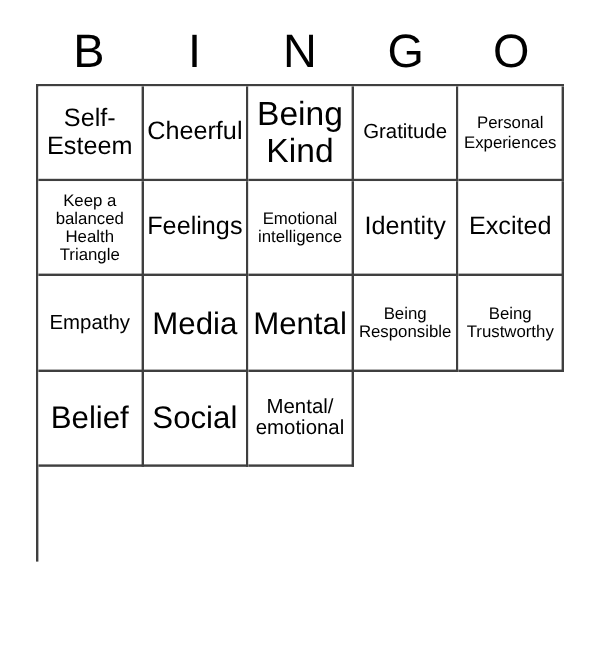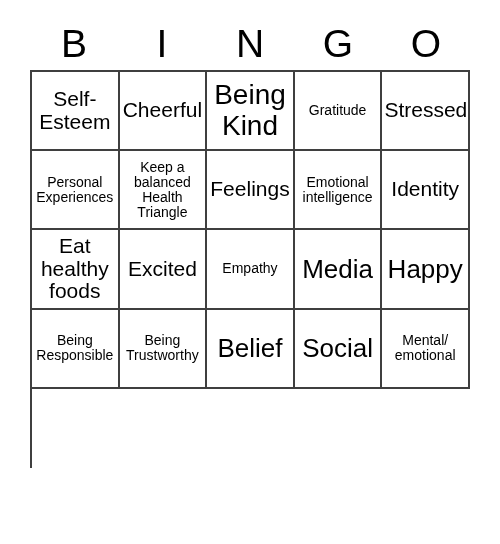--- a/index.html
+++ b/index.html
@@ -70,21 +70,21 @@
     display: block;
     width: 100%;
     line-height: 1.08;
     white-space: pre-line;
     color: #000000;
   }
   
   .s-xl .cell-text { font-size: 28px; }
   .s-lg .cell-text { font-size: 26px; }
   .s-md .cell-text { font-size: 21px; }
-  .s-sm .cell-text { font-size: 14px; }
+  .s-sm .cell-text { font-size: 17px; }
   .s-xs .cell-text { font-size: 14px; }
   .s-xxs .cell-text { font-size: 12px; }
 </style>
 </head>
 <body>
 
 <div class="card">
 
   <div class="header-row">
     <div class="header-cell">B</div>
@@ -104,23 +104,20 @@
         <span class="cell-text">Cheerful</span>
       </div>
     <div class="cell s-xl">
         <span class="cell-text">Being
 Kind</span>
       </div>
     <div class="cell s-sm">
         <span class="cell-text">Gratitude</span>
       </div>
 
-    <div class="cell s-md">
-        <span class="cell-text">Stressed</span>
-      </div>
     <div class="cell s-xs">
         <span class="cell-text">Personal
 Experiences</span>
       </div>
     <div class="cell s-xs">
         <span class="cell-text">Keep a
 balanced
 Health
 Triangle</span>
       </div>
@@ -128,37 +125,32 @@
         <span class="cell-text">Feelings</span>
       </div>
 
     <div class="cell s-xs">
         <span class="cell-text">Emotional
 intelligence</span>
       </div>
     <div class="cell s-md">
         <span class="cell-text">Identity</span>
       </div>
-    <div class="cell s-md">
-        <span class="cell-text">Eat
-healthy
-foods</span>
-      </div>
 
     <div class="cell s-md">
         <span class="cell-text">Excited</span>
       </div>
     <div class="cell s-sm">
         <span class="cell-text">Empathy</span>
       </div>
     <div class="cell s-lg">
         <span class="cell-text">Media</span>
       </div>
     <div class="cell s-lg">
-        <span class="cell-text">Happy</span>
+        <span class="cell-text">Mental</span>
       </div>
     <div class="cell s-xs">
         <span class="cell-text">Being
 Responsible</span>
       </div>
 
     <div class="cell s-xs">
         <span class="cell-text">Being
 Trustworthy</span>
       </div>

